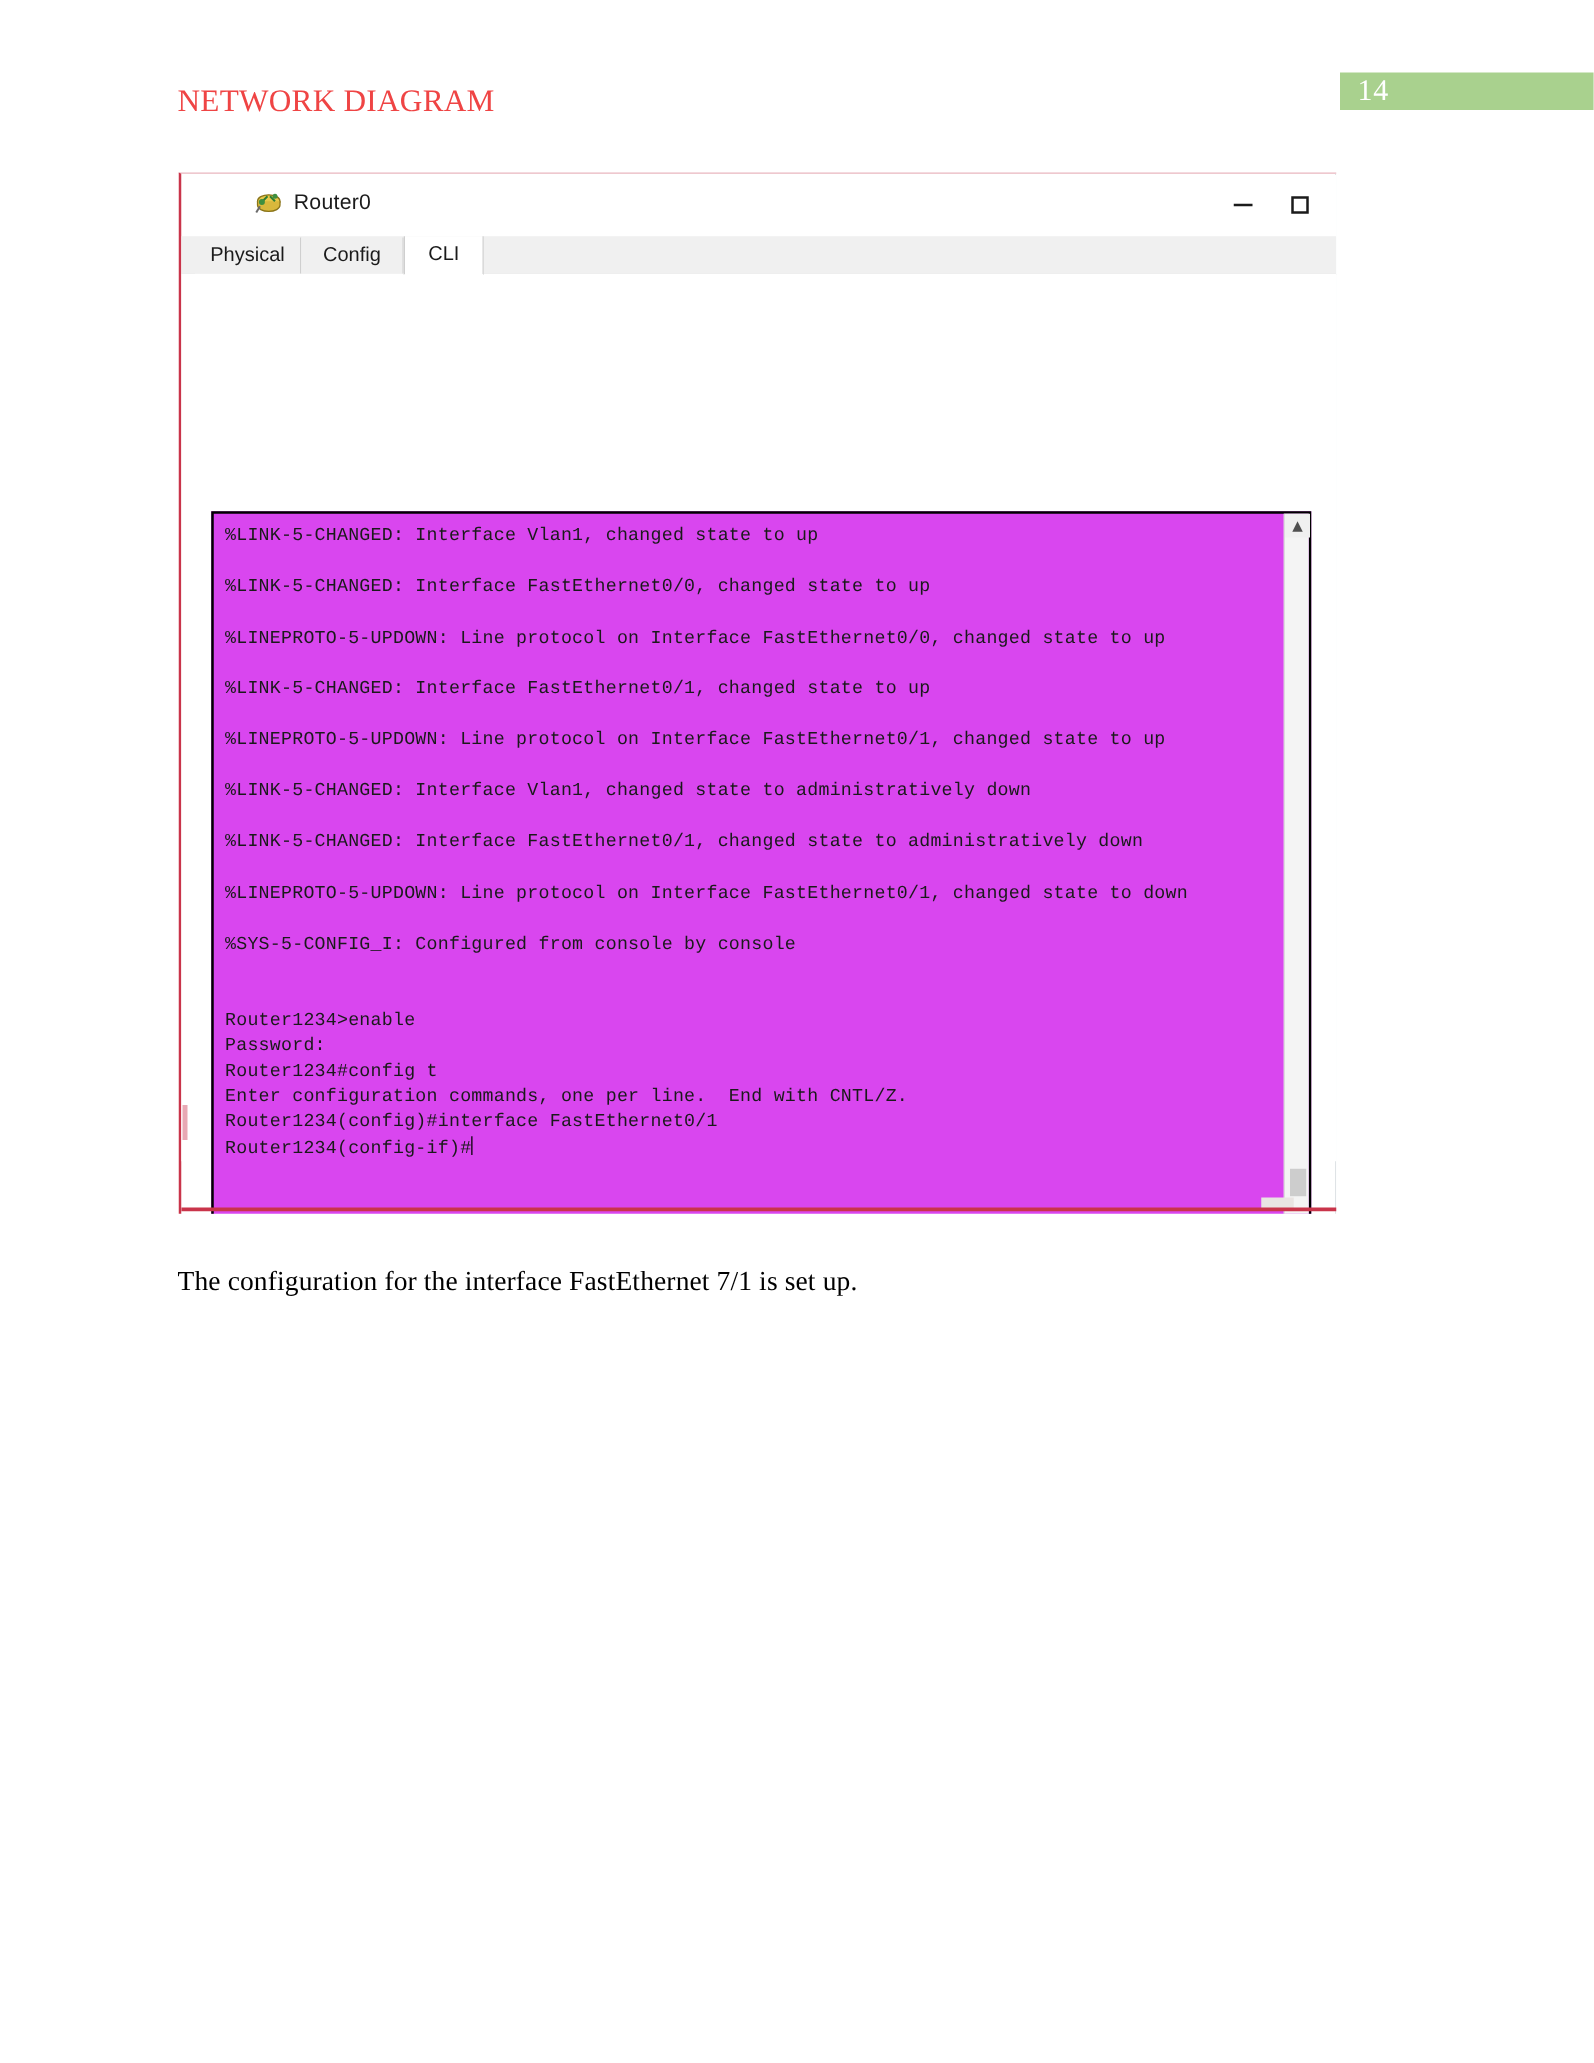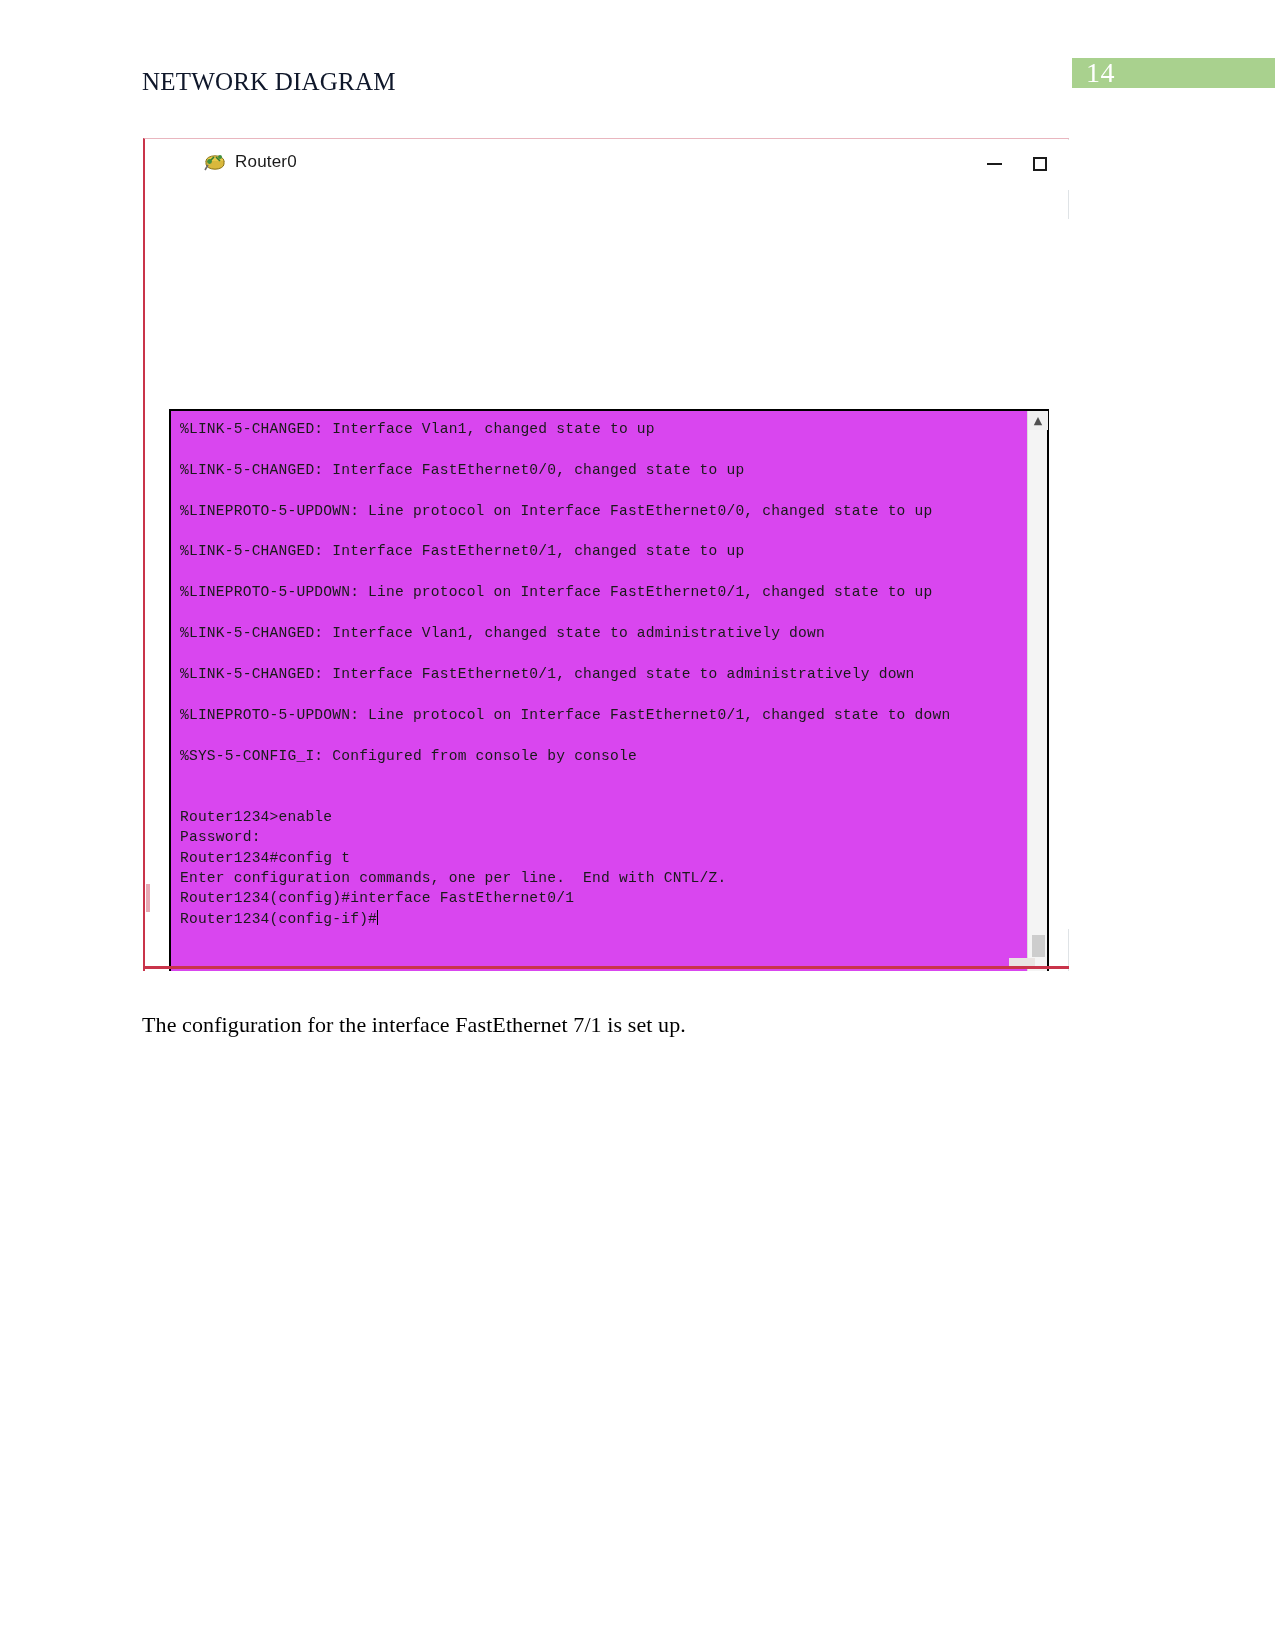--- a/index.html
+++ b/index.html
@@ -23,33 +23,33 @@
     width: 203px;
     height: 30px;
     background: #a9d18e;
   }
   .page-badge .num {
     position: absolute;
     left: 14px;
     top: 2px;
     color: #ffffff;
     font-family: "Liberation Serif", serif;
-    font-size: 28px;
+    font-size: 24px;
     line-height: 26px;
     letter-spacing: .5px;
   }
 
   
   .doc-heading {
     position: absolute;
     left: 142px;
     top: 68px;
     font-family: "Liberation Serif", serif;
     font-size: 25px;
-    color: #0f172a;
+    color: #ef4444;
     letter-spacing: .2px;
     white-space: nowrap;
   }
 
   
   .shot {
     position: absolute;
     left: 143px;
     top: 138px;
     width: 926px;
@@ -329,20 +329,31 @@
       </div>
       <div class="winbtn">
         <span class="gl-max"></span>
       </div>
       <div class="winbtn">
         <span class="gl-close">✕</span>
       </div>
     </div>
   </div>
 
+  <div class="tabstrip">
+    <div class="tab tab-physical">
+      <span>Physical</span>
+    </div>
+    <div class="tab tab-config">
+      <span>Config</span>
+    </div>
+    <div class="tab tab-cli active">
+      <span>CLI</span>
+    </div>
+  </div>
 
   <div class="pane">
 
     <div class="console-wrap">
       <div class="console-text"><span>%LINK-5-CHANGED: Interface Vlan1, changed state to up
 
 %LINK-5-CHANGED: Interface FastEthernet0/0, changed state to up
 
 %LINEPROTO-5-UPDOWN: Line protocol on Interface FastEthernet0/0, changed state to up
 

